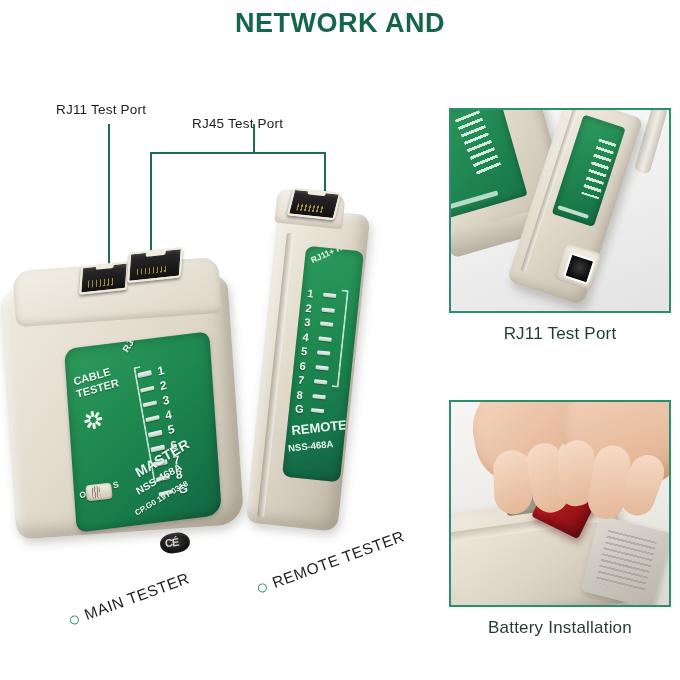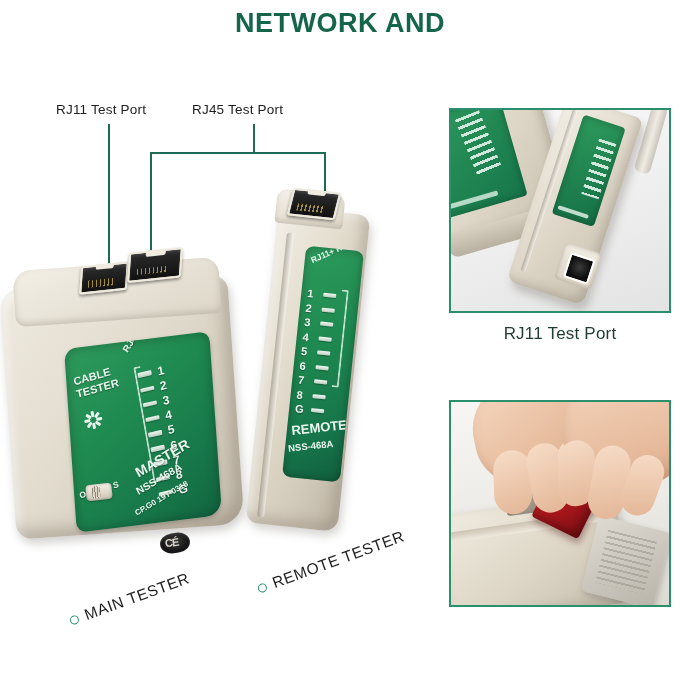--- a/index.html
+++ b/index.html
@@ -25,21 +25,21 @@
 
   
   .callout-label {
     position: absolute;
     font-size: 13.5px;
     color: #1d1d1d;
     white-space: nowrap;
     letter-spacing: .2px;
   }
   #lbl-rj11 { left: 56px; top: 102px; }
-  #lbl-rj45 { left: 192px; top: 102px; }
+  #lbl-rj45 { left: 192px; top: 116px; }
 
   .lead { position:absolute; background:#1d6b55; }
   .lead.v { width: 2px; }
   .lead.h { height: 2px; }
   .dot {
     position:absolute; width: 11px; height: 11px; border-radius:50%;
     background: radial-gradient(circle at 35% 32%, #ffffff 0%, #9fded0 35%, #3aa98e 100%);
     box-shadow: 0 0 2px rgba(0,0,0,.35);
   }
 
@@ -545,15 +545,16 @@
           <span class="f f2"></span>
           <span class="f f3"></span>
         </div>
         <div class="hand hand-r">
           <span class="f f1"></span>
           <span class="f f2"></span>
           <span class="f f3"></span>
         </div>
       </div>
     </div>
+    <div class="panel-cap">Battery Installation</div>
   </div>
 
 </div>
 
 </body></html>

